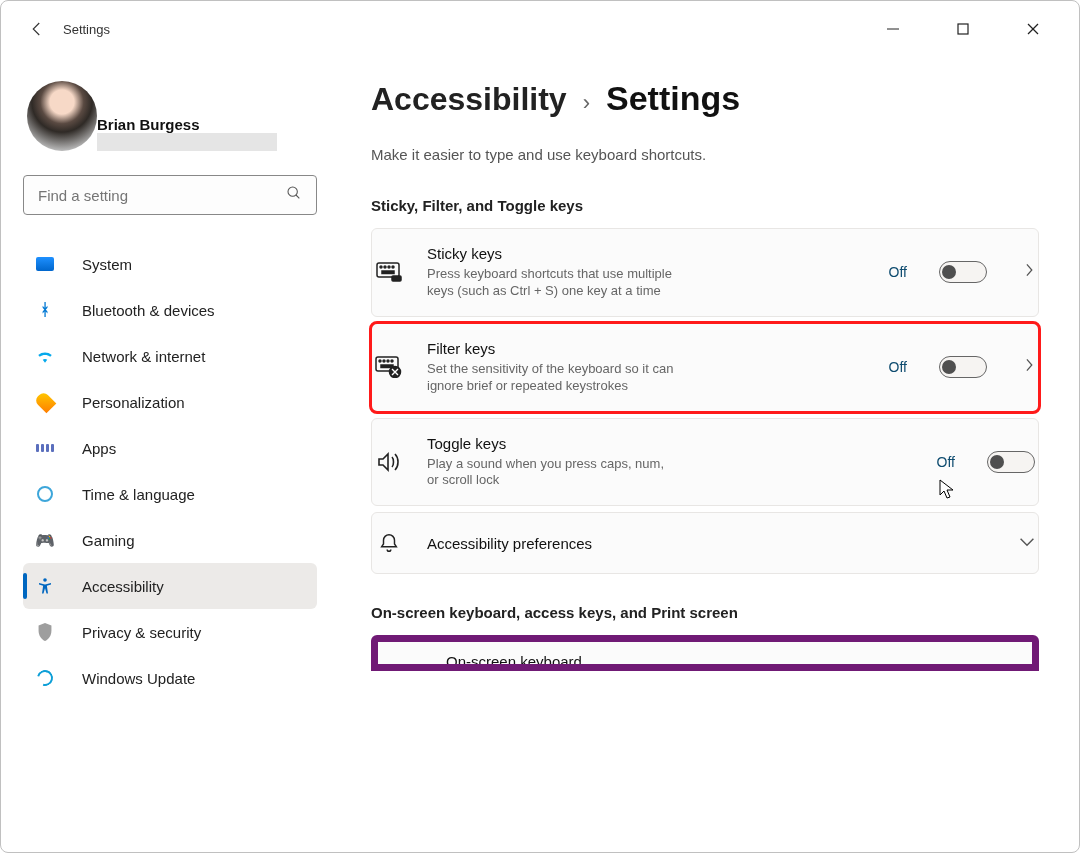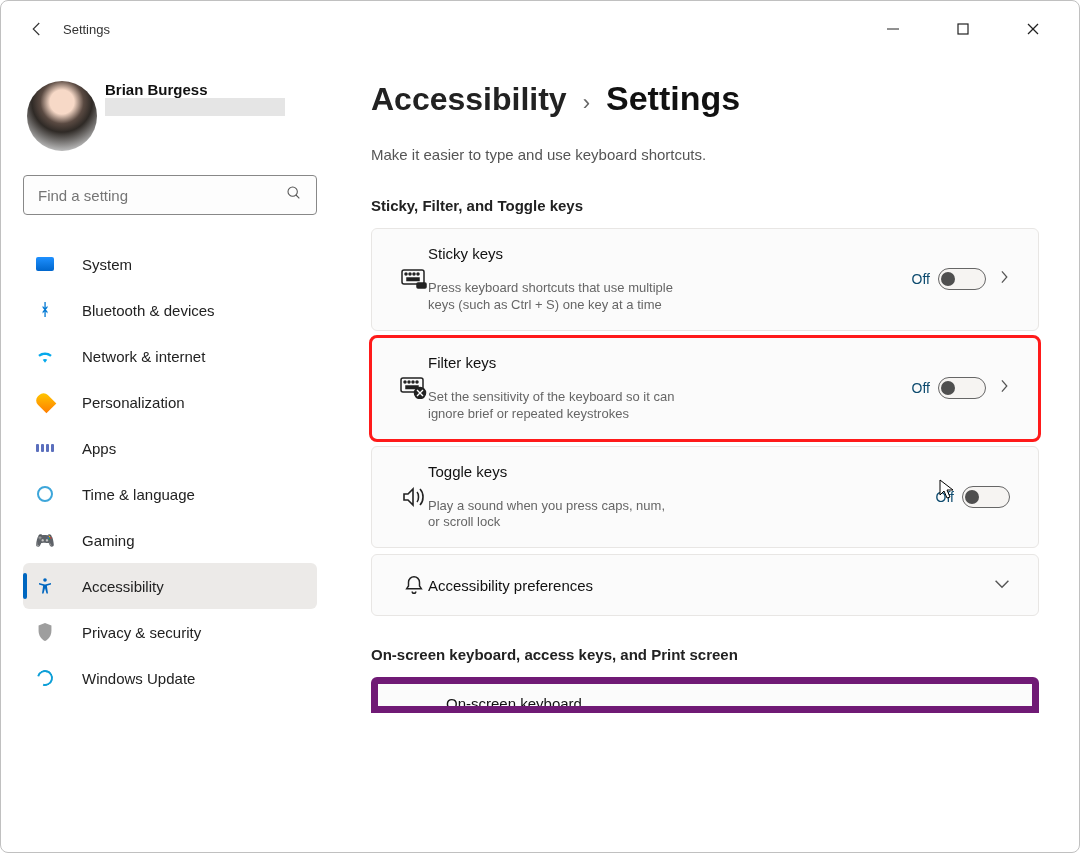--- a/index.html
+++ b/index.html
@@ -6,21 +6,21 @@
 body { width: 1080px; height: 853px; background: #fff; overflow: hidden; position: relative; border: 1px solid #c0c0c0; border-radius: 8px; }
 
 .titlebar { display: flex; align-items: center; height: 56px; padding: 0 20px; }
 .back-btn { width: 32px; height: 32px; display: flex; align-items: center; justify-content: center; color: #333; }
 .app-title { margin-left: 10px; font-size: 13px; color: #333; }
 .win-controls { margin-left: auto; display: flex; gap: 34px; padding-right: 8px; }
 .win-controls span { width: 36px; height: 36px; display: flex; align-items: center; justify-content: center; color: #222; }
 
 .layout { display: flex; height: calc(100% - 56px); }
 .sidebar { width: 330px; padding: 20px 14px 0 22px; display: flex; flex-direction: column; }
-.profile { display: flex; align-items: flex-start; gap: 8px; margin-bottom: 20px; padding: 4px; }
+.profile { display: flex; align-items: flex-end; gap: 0; margin-bottom: 20px; padding: 4px; }
 .avatar { width: 70px; height: 70px; border-radius: 50%; background: radial-gradient(circle at 50% 30%, #f7d9c7 20%, #5a4a42 36%, #2f2a26 50%, #b7b7b7 80%); flex-shrink: 0; }
 .profile-name { font-weight: 600; font-size: 15px; color: #111; }
 .profile-email { background: #e5e5e5; font-size: 12px; color: #777; width: 180px; height: 18px; }
 
 .search { display: flex; align-items: center; border: 1px solid #888; border-radius: 4px; height: 40px; padding: 8px 14px; margin-bottom: 26px; background: #fdfdfd; }
 .search input { border: none; outline: none; flex: 1; font-size: 15px; background: transparent; color: #555; }
 .search-icon { color: #555; }
 
 .nav { list-style: none; display: flex; flex-direction: column; }
 .nav-item { display: flex; align-items: center; gap: 27px; padding: 13px 12px; border-radius: 6px; cursor: pointer; font-size: 15px; color: #222; position: relative; }
@@ -30,26 +30,26 @@
 
 .main { flex: 1; padding: 22px 40px 0 40px; overflow: hidden; }
 .breadcrumb { display: flex; align-items: baseline; gap: 16px; font-size: 32px; color: #111; margin-bottom: 28px; }
 .crumb-parent { font-weight: 600; color: #222; }
 .crumb-sep { font-size: 22px; color: #666; }
 .crumb-current { font-weight: 700; font-size: 34px; }
 .page-desc { font-size: 15px; color: #555; margin-bottom: 34px; }
 
 .section-title { font-weight: 600; font-size: 15px; color: #222; margin-bottom: 14px; margin-top: 10px; }
 
-.card { background: #fbfbfb; border: 1px solid #e8e6e4; border-radius: 6px; padding: 16px 28px; margin-bottom: 6px; display: flex; align-items: center; }
+.card { background: #fbfbfb; border: 1px solid #e8e6e4; border-radius: 6px; padding: 16px 3px; margin-bottom: 6px; display: flex; align-items: center; gap: 24px; }
 .card-highlight { outline: 3px solid #ff1a1a; outline-offset: -1px; }
 .card-icon { width: 28px; height: 28px; display: flex; align-items: center; justify-content: center; color: #333; flex-shrink: 0; }
 .card-body { flex: 1; max-width: 250px; }
 .card-title { font-size: 15px; color: #111; }
-.card-desc { font-size: 13px; color: #666; margin-top: 18px; line-height: 1.3; }
+.card-desc { font-size: 13px; color: #666; margin-top: 4px; line-height: 1.3; }
 .toggle-state { font-size: 14px; color: #0c4a6e; margin-left: auto; }
 .toggle { width: 48px; height: 22px; border: 1.5px solid #666; border-radius: 12px; display: flex; align-items: center; padding: 2px; background: #f6f4f2; margin-left: 8px; }
 .toggle-knob { width: 14px; height: 14px; background: #4f4f4f; border-radius: 50%; }
 .chev { color: #555; margin-left: 12px; }
 
 .cursor { position: absolute; left: 937px; top: 478px; pointer-events: none; }
 .cursor svg { width: 18px; height: 22px; }
 
 .partial-card { background: #fbfbfb; border: 7px solid #701a75; border-top-left-radius: 6px; border-top-right-radius: 6px; padding: 16px 18px 0 18px; display: flex; align-items: center; height: 36px; overflow: hidden; }
 

